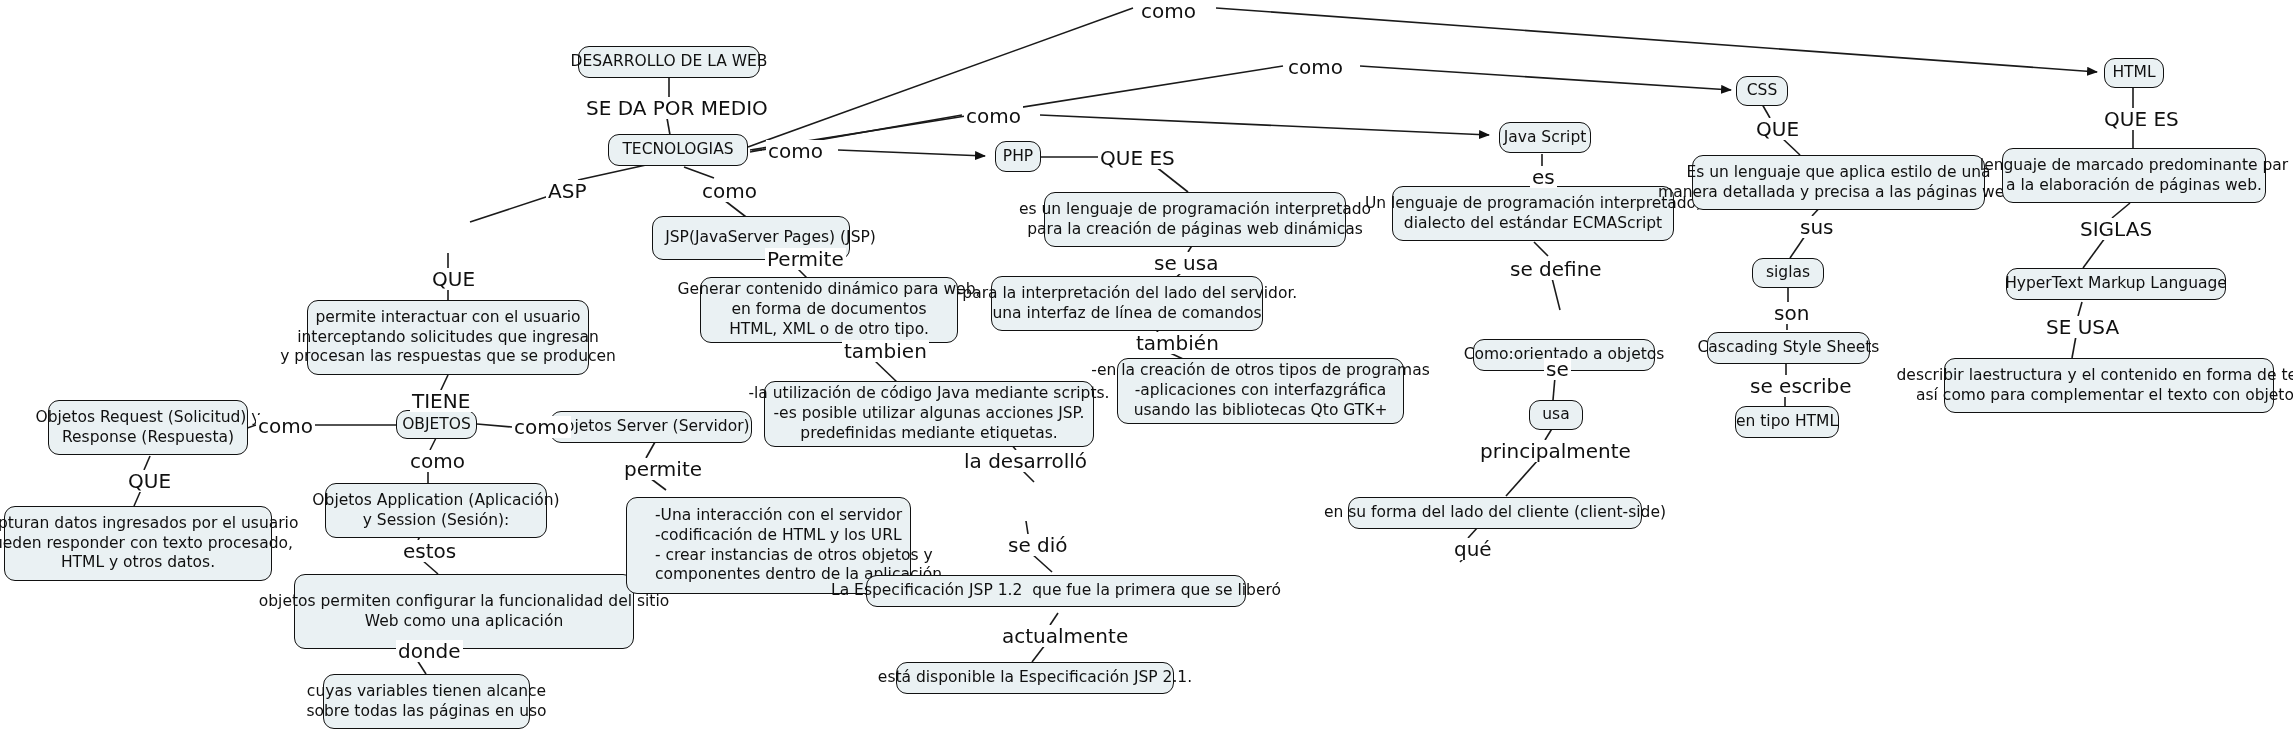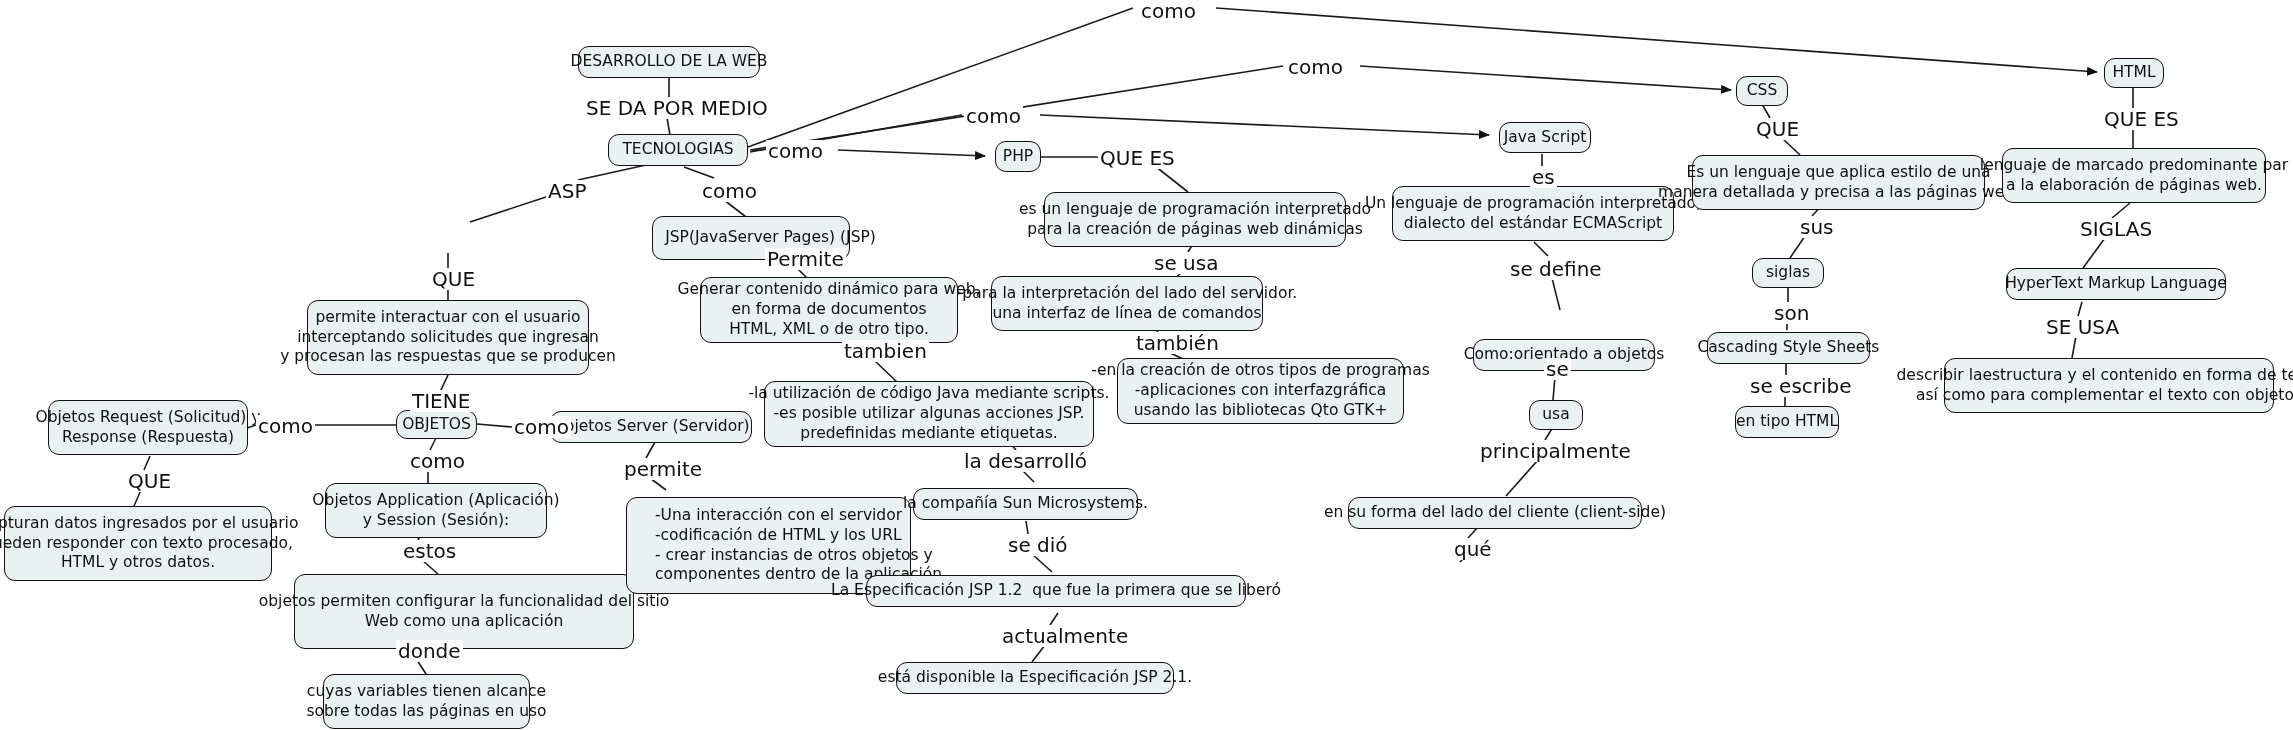--- a/index.html
+++ b/index.html
@@ -221,21 +221,20 @@
   <div class="node" style="left:652px; top:216px; width:198px; height:44px;padding-left:48px;">JSP(JavaServer Pages) (JSP)</div>
 
   <div class="node" style="left:700px; top:277px; width:258px; height:66px;">Generar contenido dinámico para web,
 en forma de documentos
 HTML, XML o de otro tipo.</div>
 
   <div class="node" style="left:764px; top:381px; width:330px; height:66px;">-la utilización de código Java mediante scripts.
 -es posible utilizar algunas acciones JSP.
 predefinidas mediante etiquetas.</div>
 
-  <div class="node" style="left:913px; top:488px; width:225px; height:32px;">la compañía Sun Microsystems.</div>
 
   <div class="node" style="left:866px; top:575px; width:380px; height:32px;">La Especificación JSP 1.2  que fue la primera que se liberó</div>
 
   <div class="node" style="left:896px; top:662px; width:278px; height:32px;">está disponible la Especificación JSP 2.1.</div>
 
   <div class="node" style="left:995px; top:141px; width:46px; height:31px;">PHP</div>
 
   <div class="node" style="left:1044px; top:192px; width:302px; height:55px;">es un lenguaje de programación interpretado
 para la creación de páginas web dinámicas</div>
 

